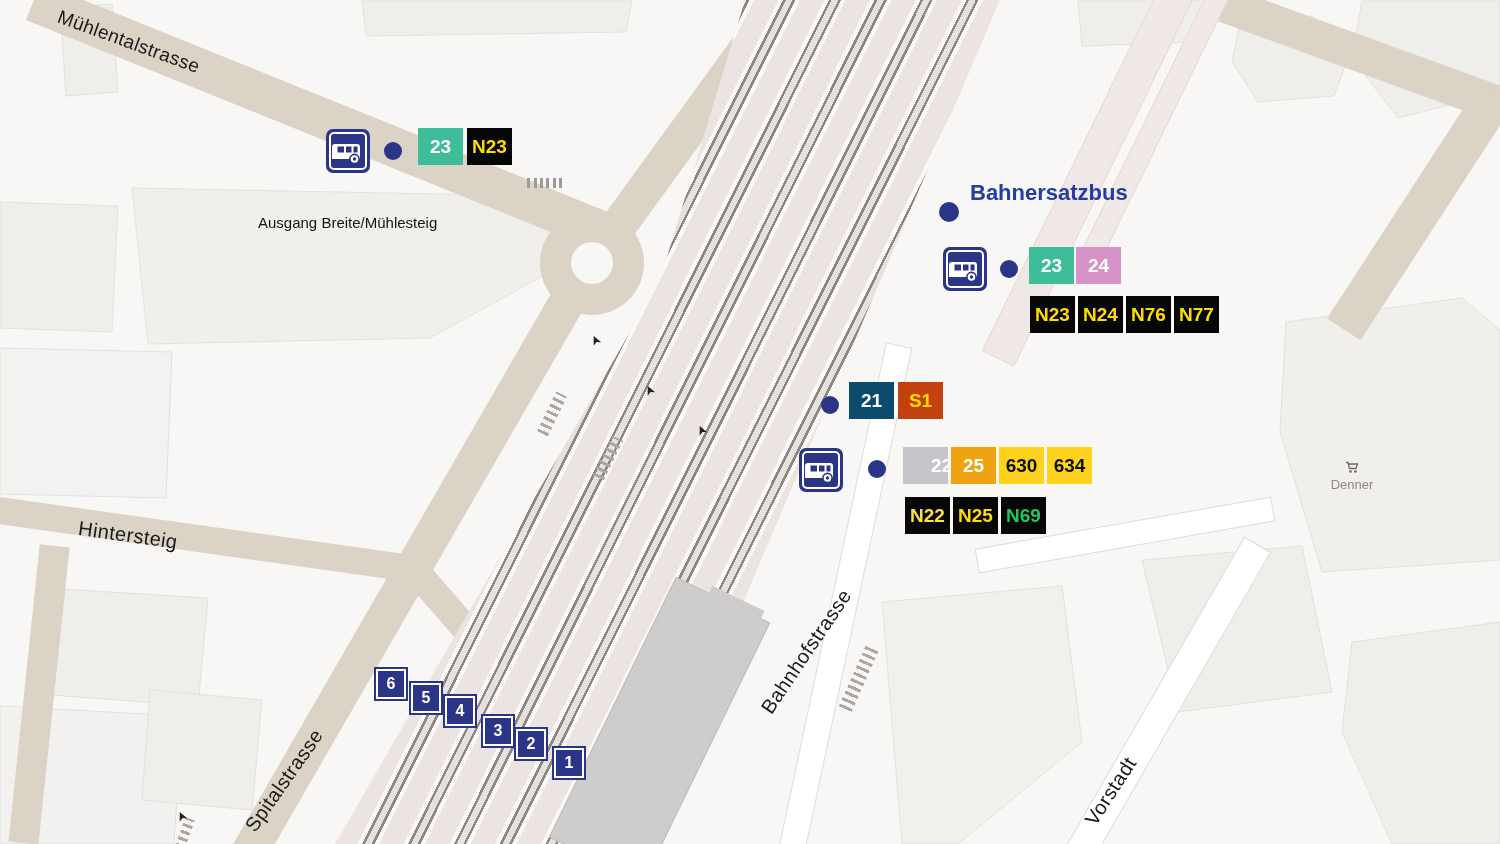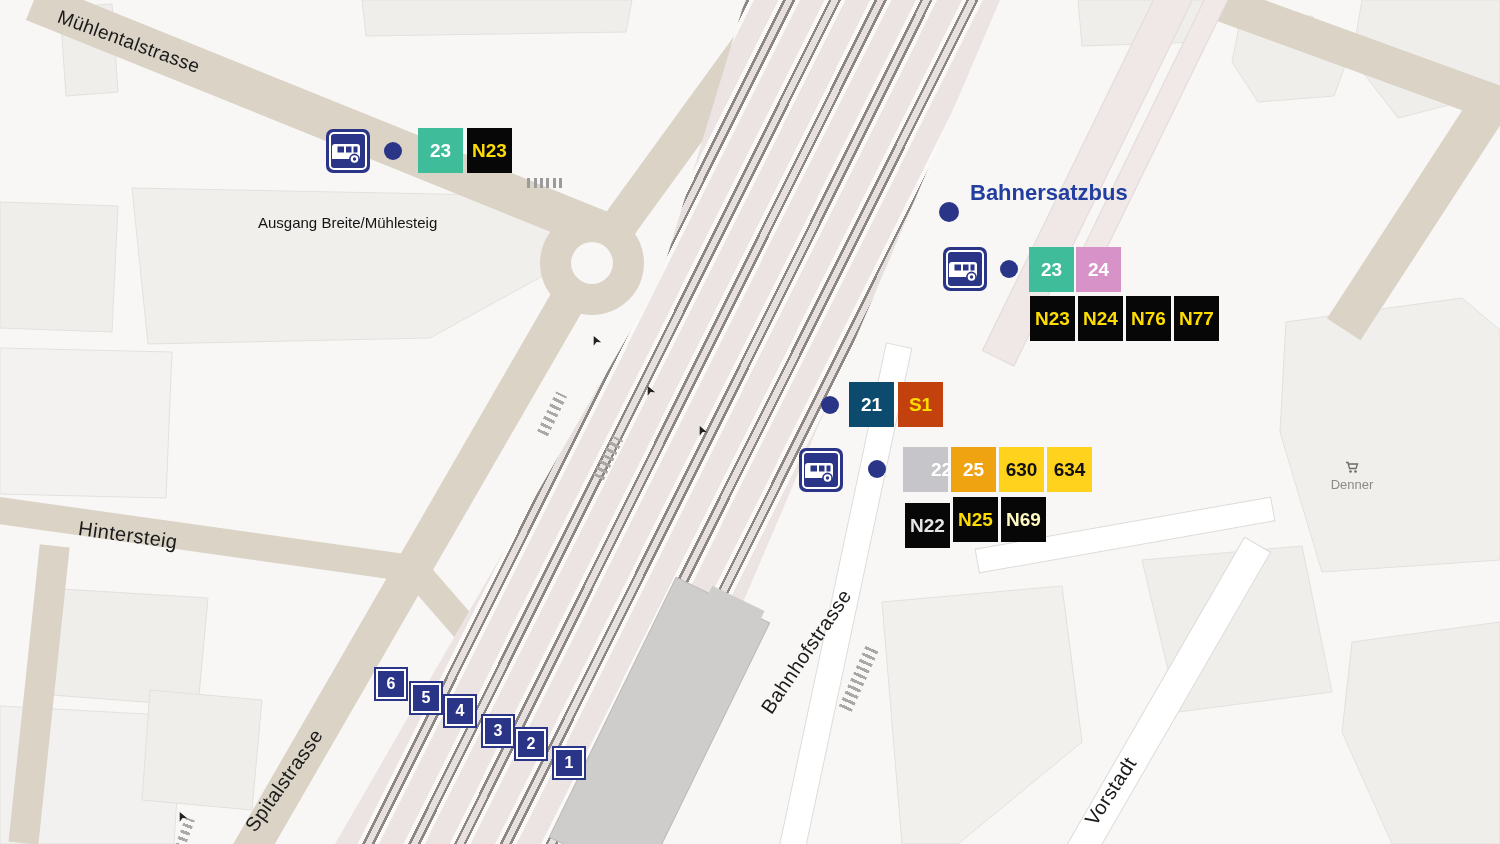--- a/index.html
+++ b/index.html
@@ -35,21 +35,21 @@
   
   .street{position:absolute;white-space:nowrap;color:#1A1A1A;font-size:19px;letter-spacing:.4px;}
   .small-label{position:absolute;white-space:nowrap;color:#141414;font-size:15px;}
   .poi{position:absolute;color:#8E8A86;font-size:13px;text-align:center;}
   .map-title{position:absolute;white-space:nowrap;color:#213EA0;font-weight:bold;font-size:28px;}
   .sub-title{position:absolute;white-space:nowrap;color:#213EA0;font-weight:bold;font-size:22px;}
   
   .stop-icon{position:absolute;width:46px;height:46px;}
   .dot{position:absolute;width:18px;height:18px;border-radius:50%;background:#2B3588;}
   .badge{
-    position:absolute;width:45px;height:45px;display:flex;align-items:center;justify-content:center;
+    position:absolute;width:45px;height:37px;display:flex;align-items:center;justify-content:center;
     font-weight:bold;font-size:19px;
   }
   .pnum{
     position:absolute;width:30px;height:30px;background:#2B3588;border:2px solid #FFF;
     outline:2px solid #2B3588;display:flex;align-items:center;justify-content:center;
     color:#FFF;font-weight:bold;font-size:16px;
   }
 </style>
 </head>
 <body>
@@ -185,23 +185,23 @@
       <rect x="28.5" y="18.5" width="4" height="6" fill="#2B3588"></rect>
       <circle cx="29.5" cy="31" r="4.6" fill="#FFF" stroke="#2B3588" stroke-width="1.6"></circle>
       <circle cx="29.5" cy="31" r="1.7" fill="#2B3588"></circle>
     </svg>
   </div>
   <div class="dot" style="left:868px;top:460px;"></div>
   <div class="badge" style="left: 903px; top: 447px; background-color: rgb(198, 198, 202); color: rgb(255, 255, 255); padding-left: 32px;">22</div>
   <div class="badge" style="left: 951px; top: 447px; background-color: rgb(240, 163, 16); color: rgb(255, 255, 255);">25</div>
   <div class="badge" style="left: 999px; top: 447px; background-color: rgb(255, 210, 30); color: rgb(17, 17, 17);">630</div>
   <div class="badge" style="left: 1047px; top: 447px; background-color: rgb(255, 210, 30); color: rgb(17, 17, 17);">634</div>
-  <div class="badge" style="left: 905px; top: 497px; background-color: rgb(7, 7, 7); color: #e5e5e5; margin-top: 6px;">N22</div>
+  <div class="badge" style="left: 905px; top: 497px; background-color: rgb(7, 7, 7); color: #fde047;">N22</div>
   <div class="badge" style="left: 953px; top: 497px; background-color: rgb(7, 7, 7); color: rgb(255, 220, 0);">N25</div>
-  <div class="badge" style="left: 1001px; top: 497px; background-color: rgb(7, 7, 7); color: #fef9c3;">N69</div>
+  <div class="badge" style="left: 1001px; top: 497px; background-color: rgb(7, 7, 7); color: #22c55e;">N69</div>
 
   <div class="pnum" style="left:376px;top:669px;">6</div>
   <div class="pnum" style="left:411px;top:683px;">5</div>
   <div class="pnum" style="left:445px;top:696px;">4</div>
   <div class="pnum" style="left:483px;top:716px;">3</div>
   <div class="pnum" style="left:516px;top:729px;">2</div>
   <div class="pnum" style="left:554px;top:748px;">1</div>
 
 </div>
 

